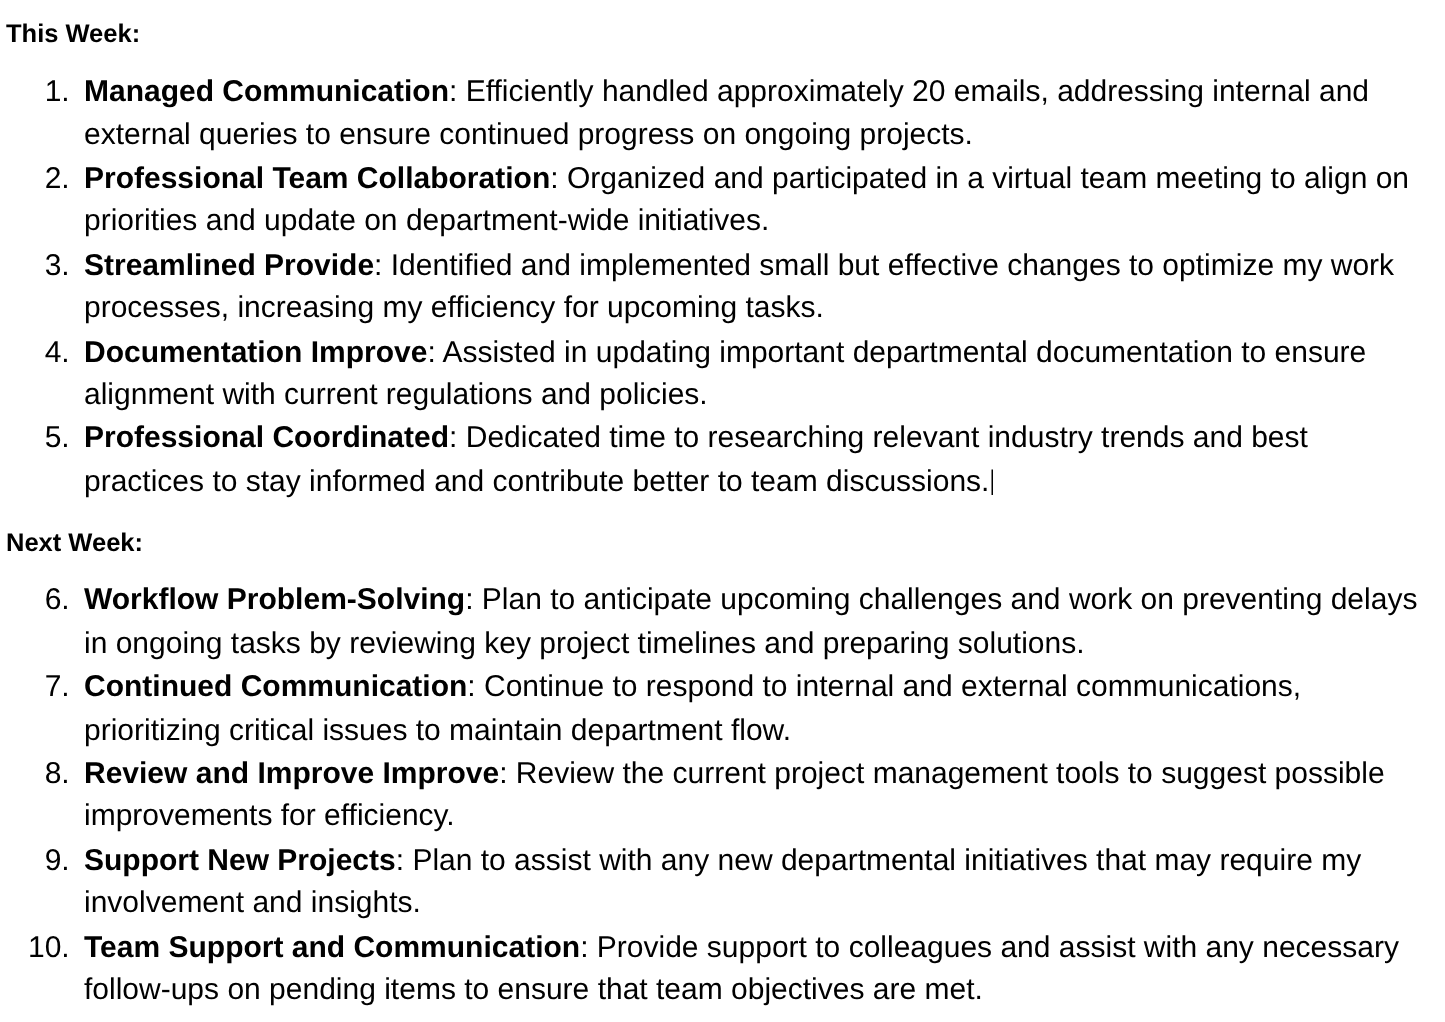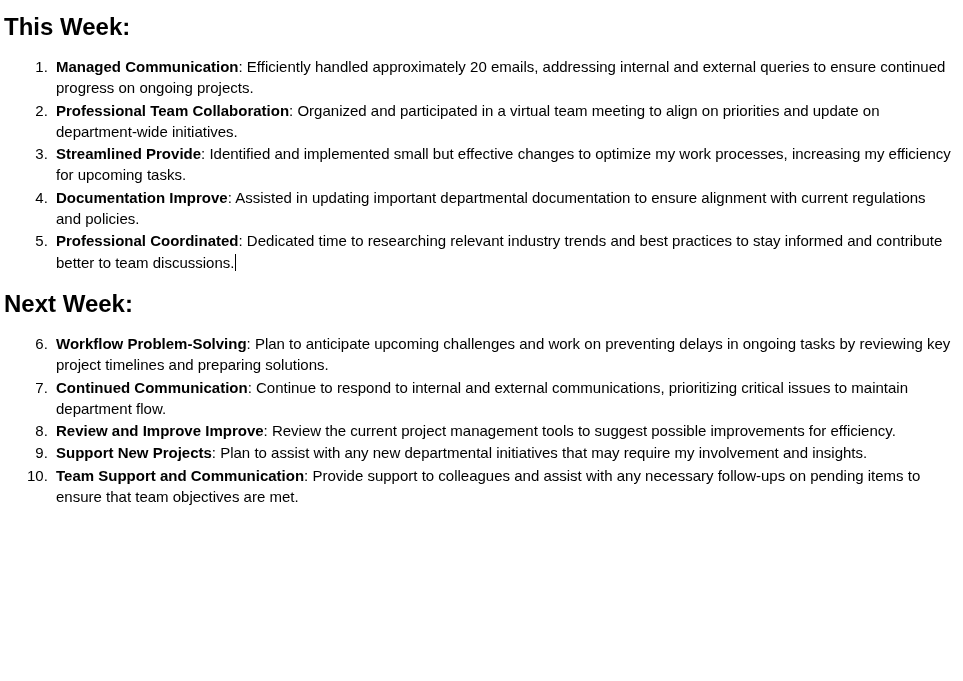--- a/index.html
+++ b/index.html
@@ -16,40 +16,40 @@
   }
   .page {
     position: relative;
     width: 963px;
     height: 681px;
     background: #ffffff;
     box-sizing: border-box;
     padding: 8px 10px 0 4px;
   }
   .section-heading {
-    font-size: 24px;
+    font-size: 17px;
     font-weight: bold;
     line-height: 1.25;
     margin: 0 0 0 0;
     padding: 0;
     color: #000000;
   }
   .heading-this-week {
     margin-top: 4px;
     margin-left: 0px;
   }
   .heading-next-week {
     margin-top: 16px;
     margin-left: 0px;
   }
   ol.task-list {
     list-style-type: decimal;
     margin: 14px 0 0 0;
     padding-left: 48px;
-    font-size: 15px;
+    font-size: 20px;
     line-height: 1.42;
   }
   ol.task-list li {
     margin-bottom: 1px;
     padding-left: 4px;
   }
   ol.task-list li::marker {
     font-weight: normal;
   }
   .item-title {

